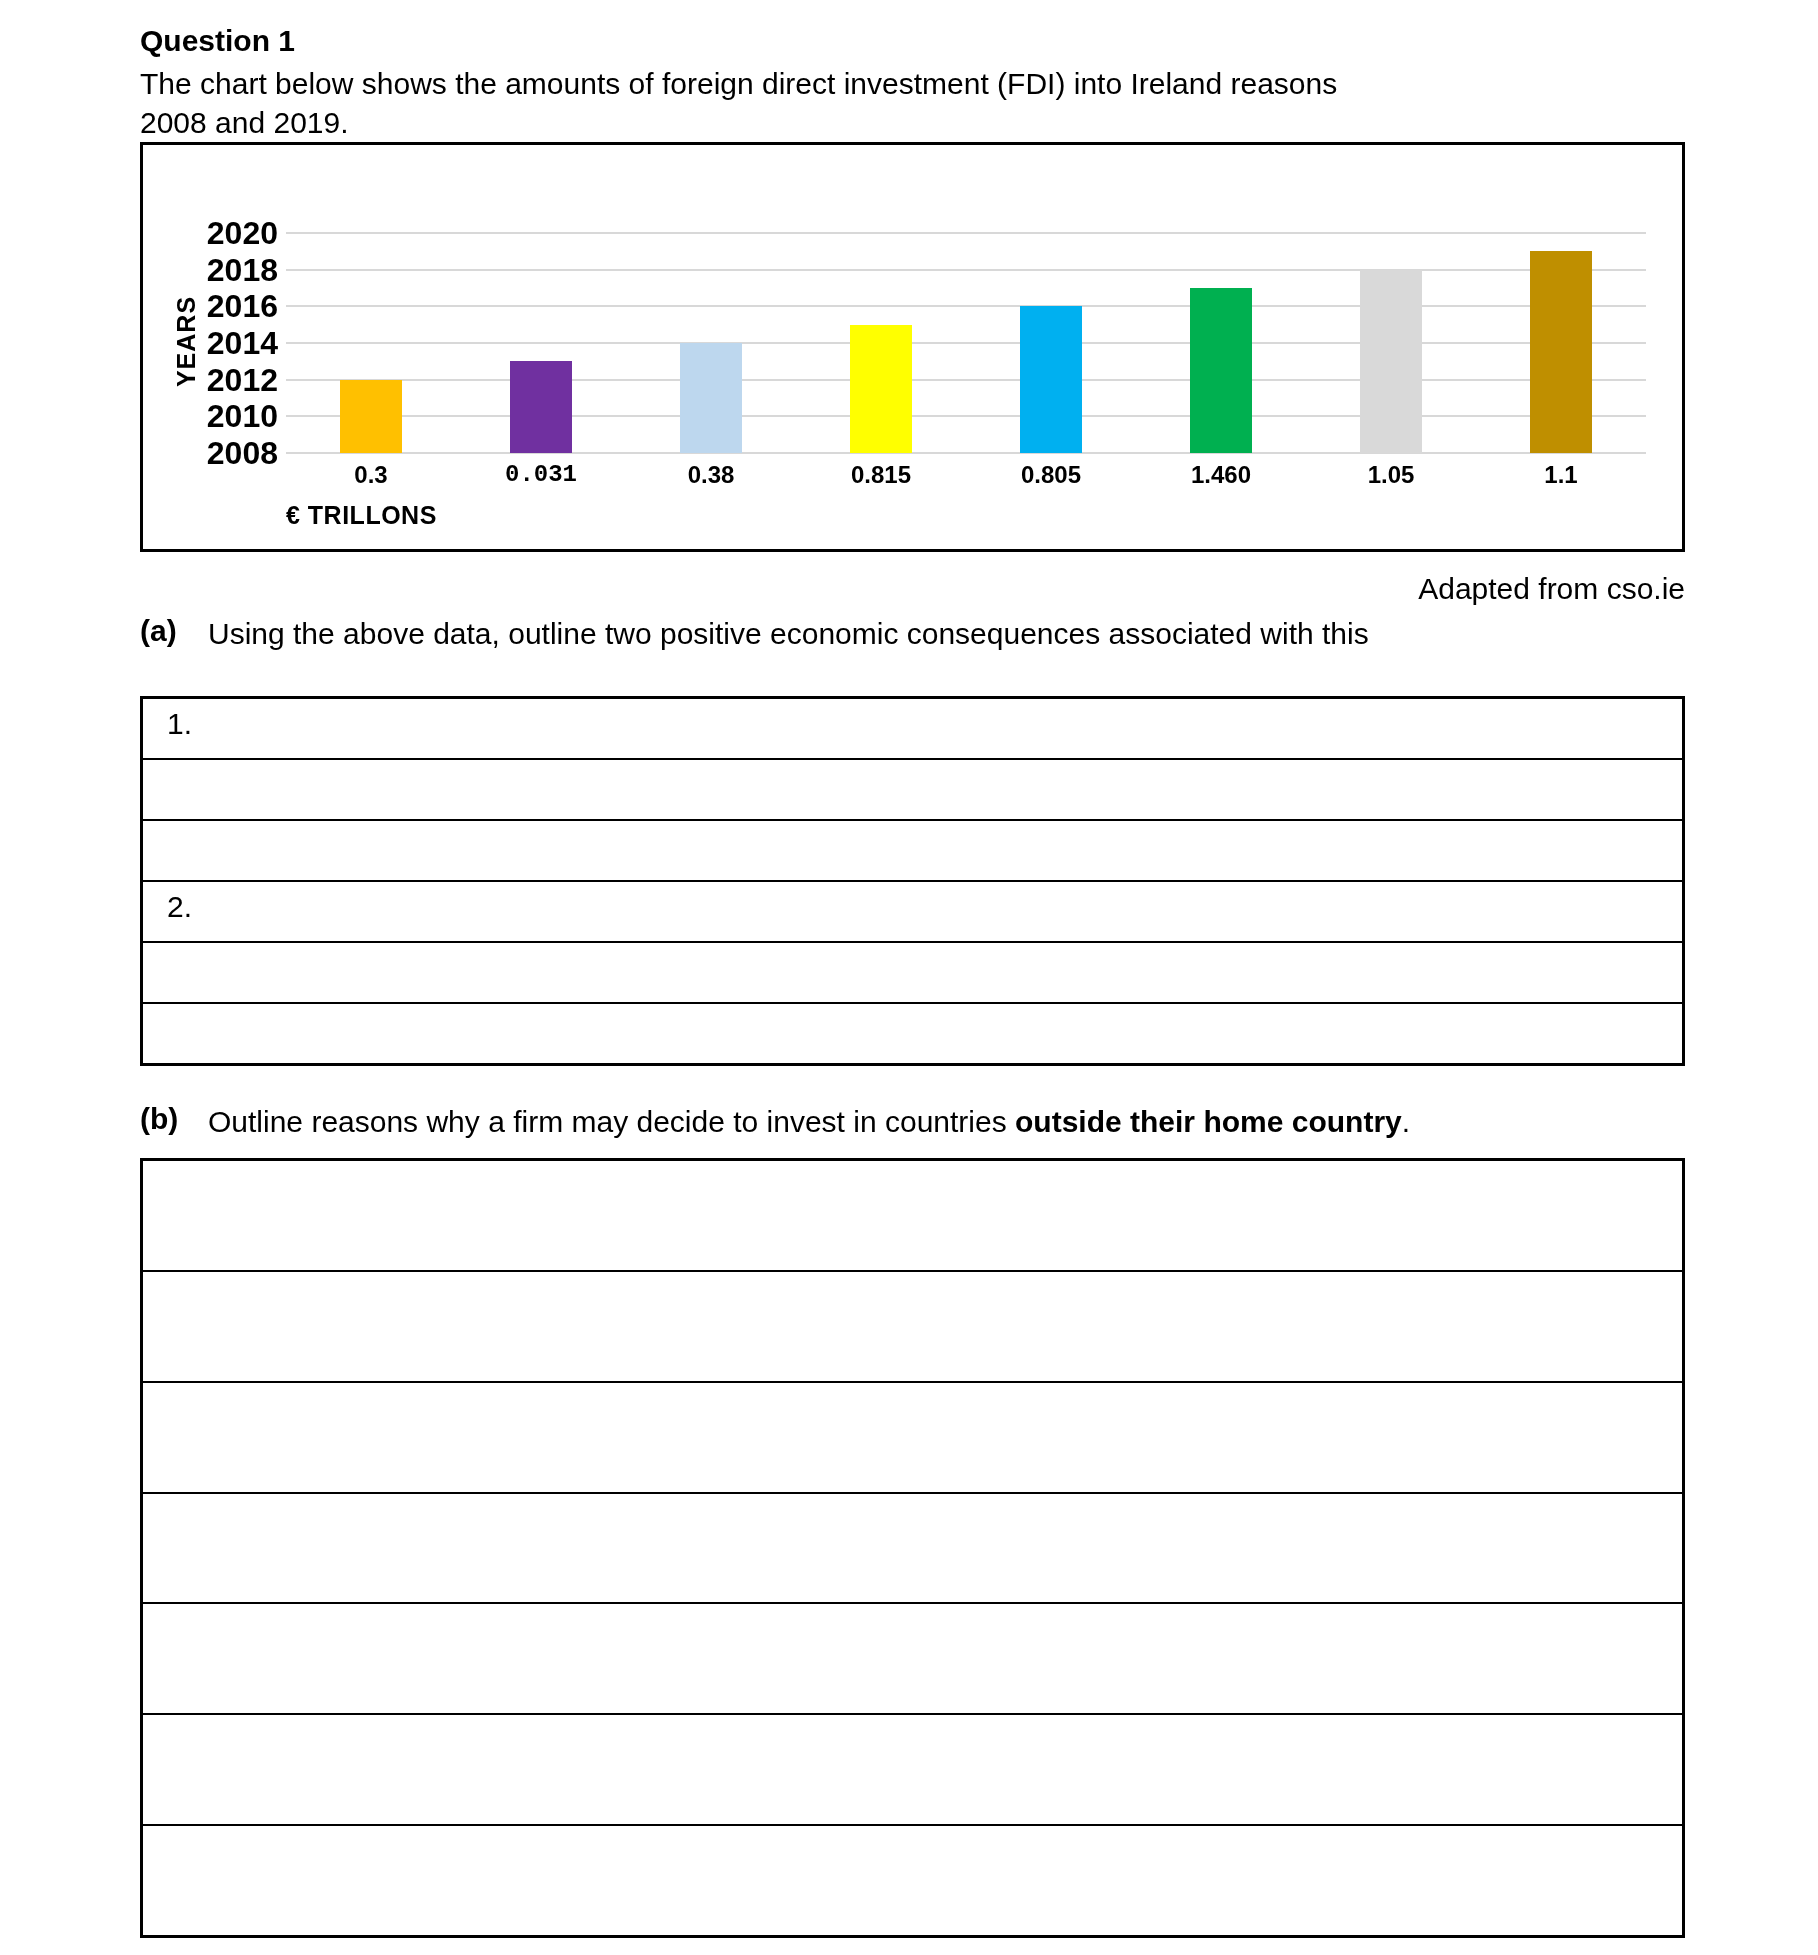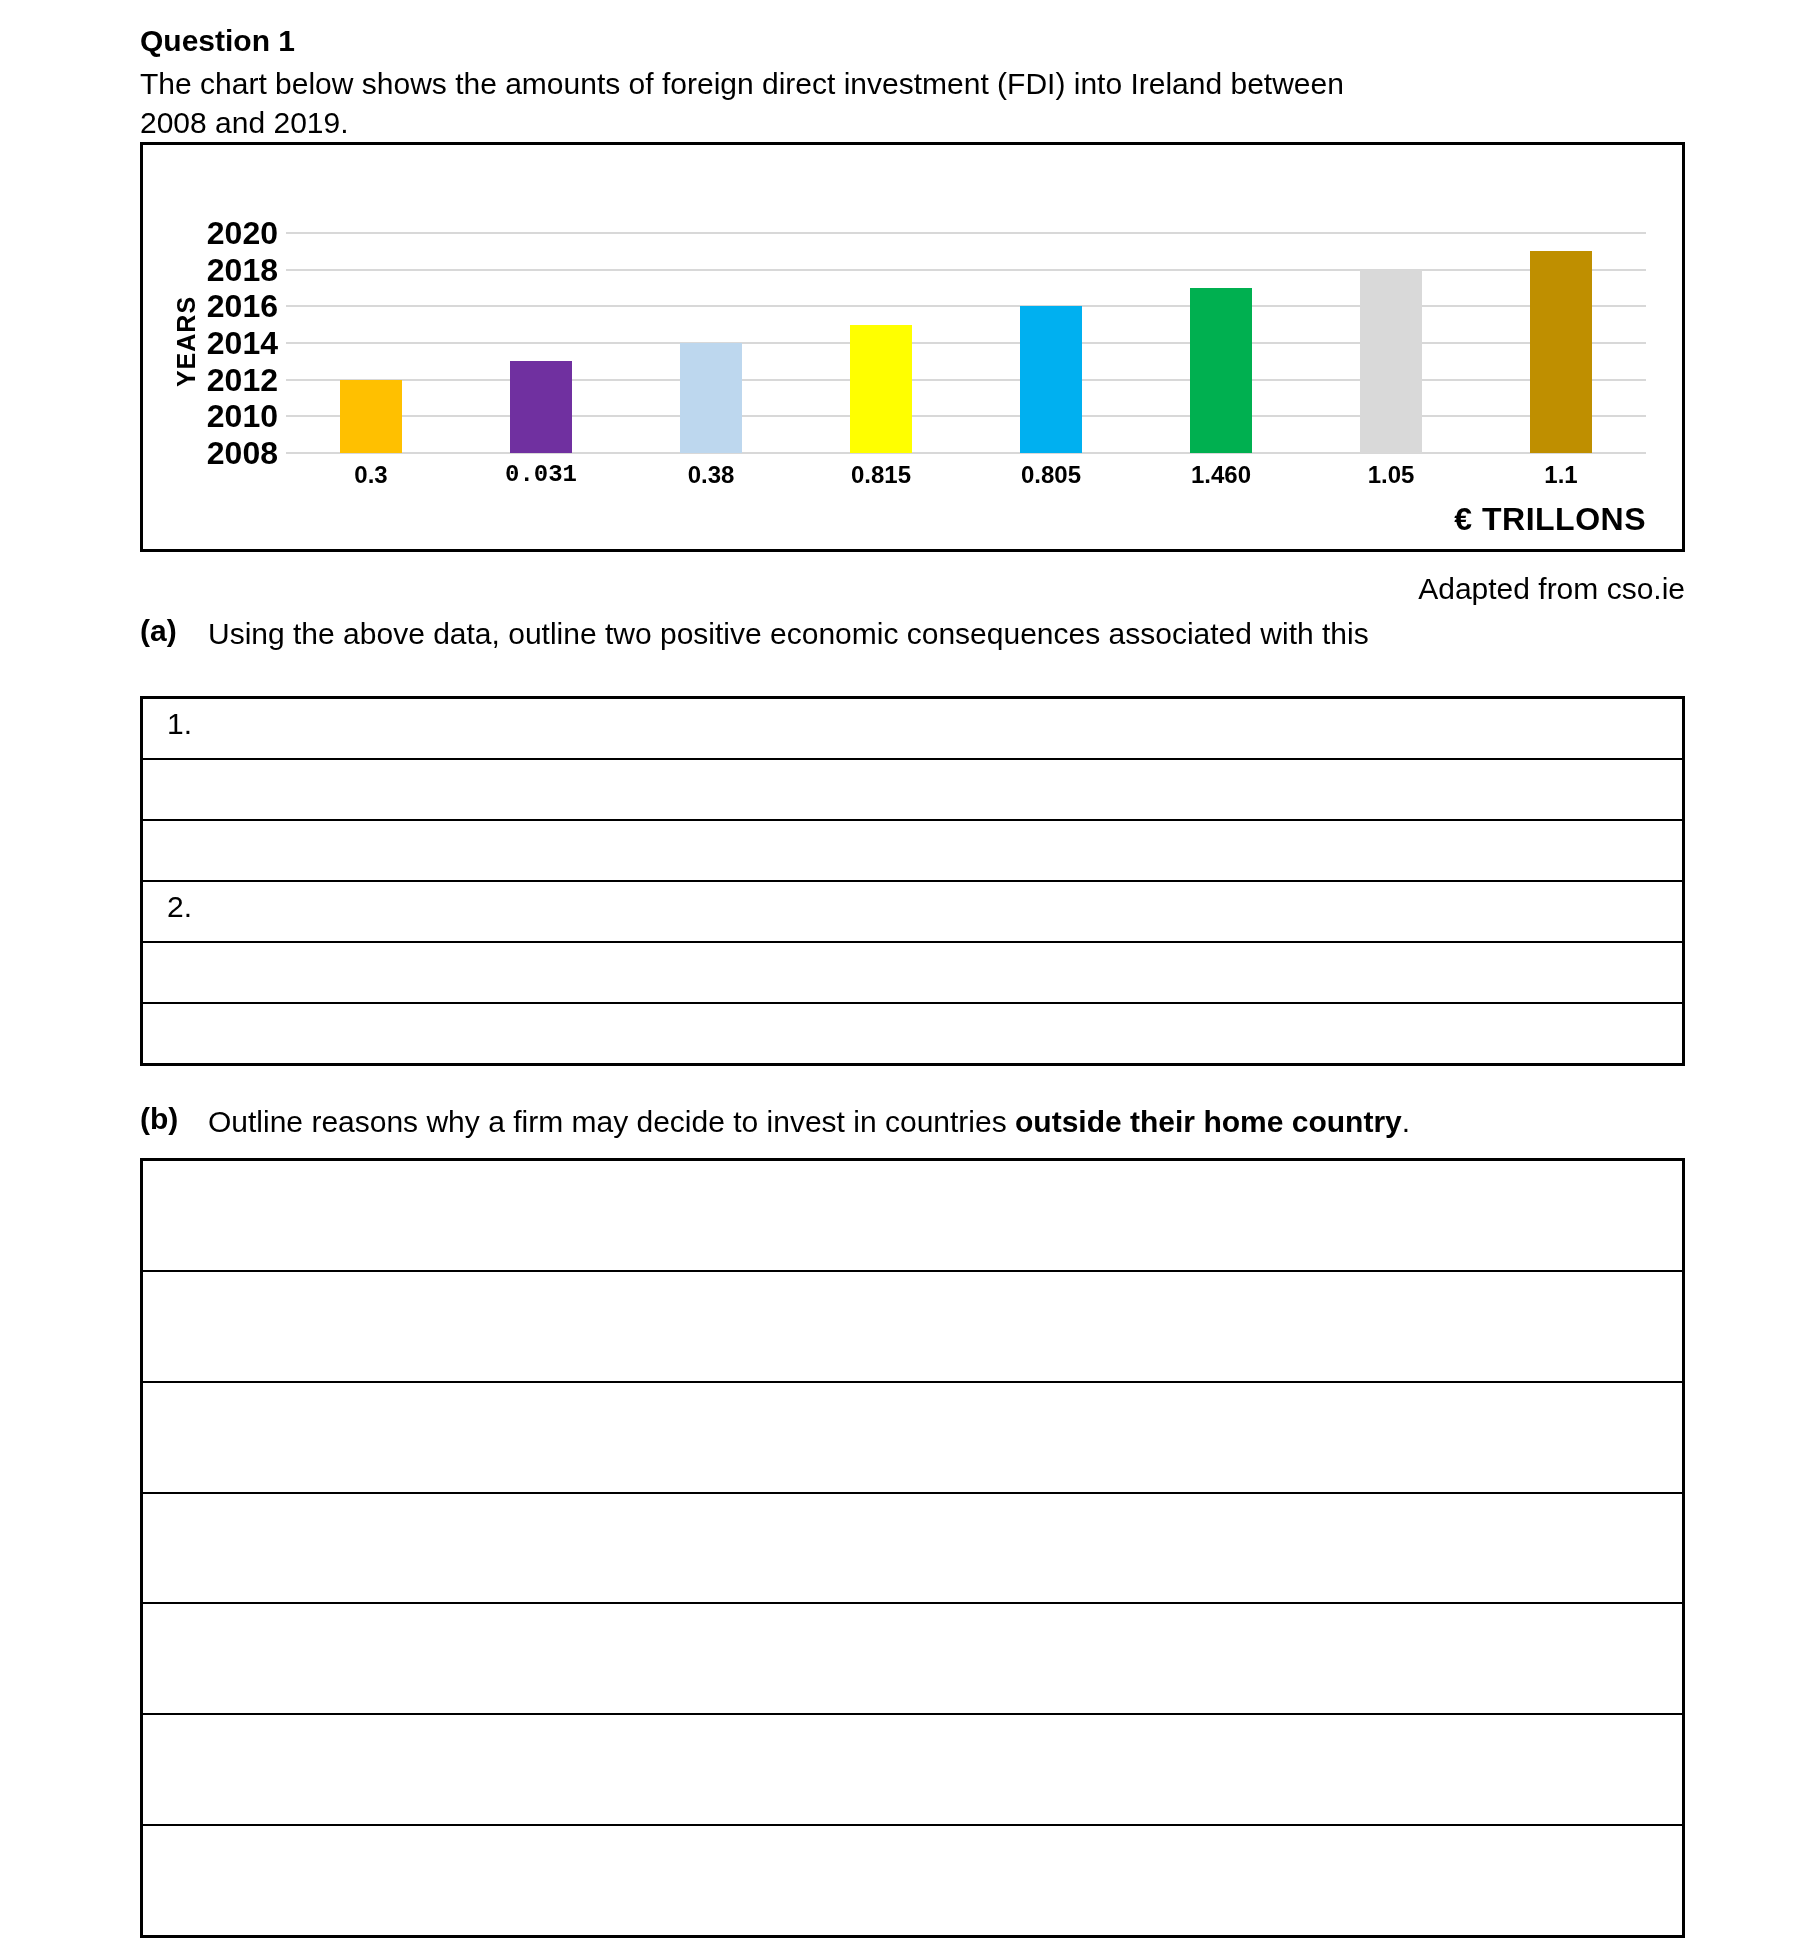--- a/index.html
+++ b/index.html
@@ -19,22 +19,22 @@
   .gridline { position:absolute; left:0; width:100%; height:2px; background:#d8d8d8; }
   .bar { position:absolute; bottom:0; width:62px; transform:translateX(-50%); }
   .yticks { position:absolute; left:40px; top:88px; width:95px; height:220px; }
   .ytick { position:absolute; right:0; transform:translateY(-50%); font-size:32px;
            font-weight:bold; white-space:nowrap; }
   .ylabel { position:absolute; left:-67px; top:182px; width:220px; text-align:center;
             transform:rotate(-90deg); font-size:25px; font-weight:bold; letter-spacing:1px; }
   .xticks { position:absolute; left:143px; top:316px; width:1360px; height:32px; }
   .xtick { position:absolute; transform:translateX(-50%); font-size:24px; font-weight:bold;
            white-space:nowrap; }
-  .xlabel { position:absolute; left:143px; top:356px; width:1360px; text-align:right;
-            font-size:32px; font-weight:bold; letter-spacing:.5px; }
+  .xlabel { position:absolute; left:143px; top:356px; width:1360px; text-align:left;
+            font-size:25px; font-weight:bold; letter-spacing:.5px; }
 
   .source { position:absolute; left:140px; top:572px; width:1545px; text-align:right; font-size:30px; }
 
   
   .plabel { position:absolute; left:140px; font-size:30px; font-weight:bold; }
   .ptext  { position:absolute; left:208px; font-size:30px; line-height:39px; }
   .ptext .b { font-weight:bold; }
 
   .answer-box { position:absolute; left:140px; width:1545px; border:3px solid #000;
                 display:flex; flex-direction:column; background:#fff; }
@@ -45,21 +45,21 @@
   .marker { position:absolute; left:24px; top:8px; font-size:30px; }
 </style>
 </head>
 <body>
 
 <div class="page">
 
   <div class="qtitle">Question 1</div>
 
   <div class="intro">
-    <div>The chart below shows the amounts of foreign direct investment (FDI) into Ireland between</div>
+    <div>The chart below shows the amounts of foreign direct investment (FDI) into Ireland reasons</div>
     <div>2008 and 2019.</div>
   </div>
 
   <div class="chart-box">
     <div class="ylabel">YEARS</div>
     <div class="yticks">
         <div class="ytick" style="top: 100%;">2008</div>
         <div class="ytick" style="top: 83.3333%;">2010</div>
         <div class="ytick" style="top: 66.6667%;">2012</div>
         <div class="ytick" style="top: 50%;">2014</div>

